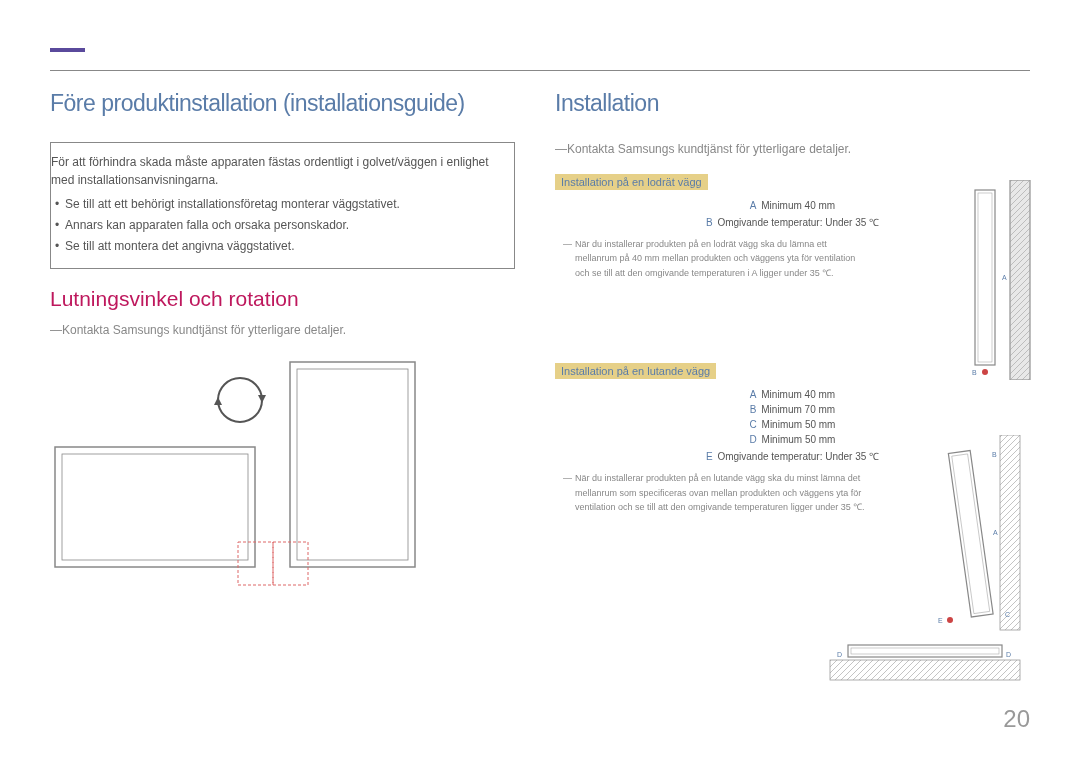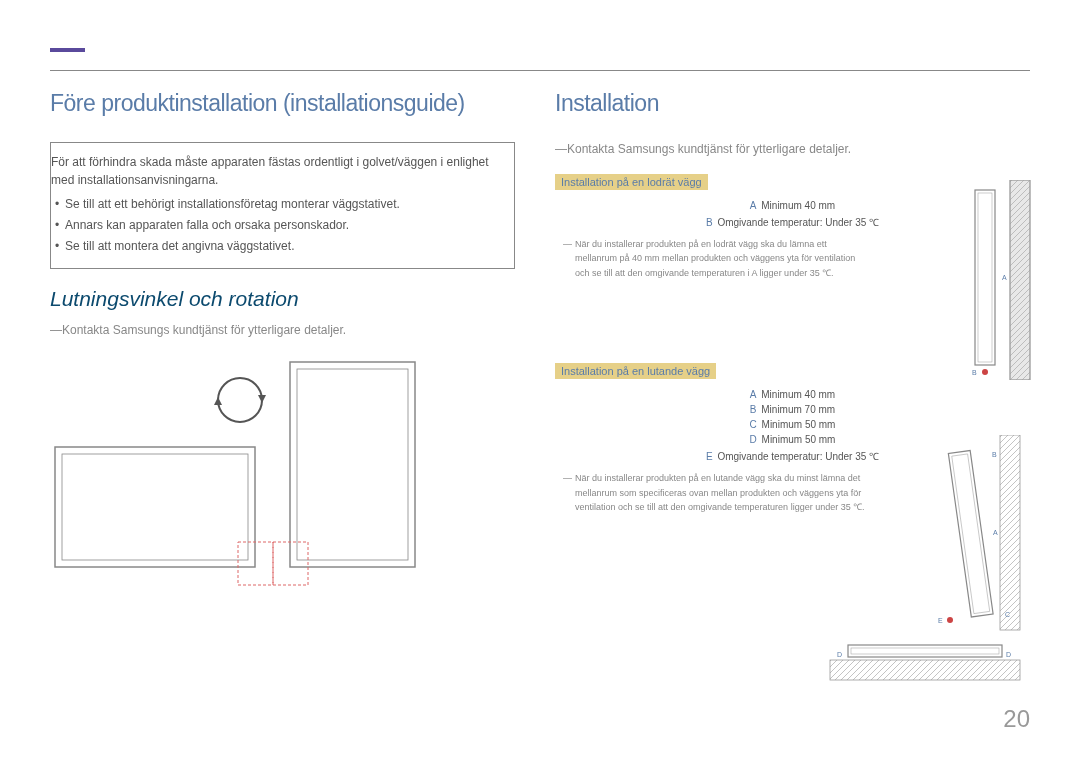--- a/index.html
+++ b/index.html
@@ -3,21 +3,21 @@
   <meta charset="utf-8">
   <style>
     * { margin: 0; padding: 0; box-sizing: border-box; }
     body { font-family: Arial, sans-serif; width: 1080px; height: 763px; background: #fff; position: relative; }
     .header-line { position: absolute; top: 70px; left: 50px; right: 50px; height: 1px; background: #888; }
     .header-accent { position: absolute; top: 48px; left: 50px; width: 35px; height: 4px; background: #5a4a9c; }
     .content { position: absolute; top: 90px; left: 50px; right: 50px; display: flex; gap: 40px; }
     .col-left { width: 465px; }
     .col-right { flex: 1; position: relative; }
     h1 { font-size: 23px; font-weight: 400; color: #5a7ca8; margin-bottom: 25px; letter-spacing: -0.5px; }
-    h2 { font-size: 21px; font-weight: 400; color: #0c4a6e; margin-bottom: 12px; margin-top: 10px; font-style: italic; }
+    h2 { font-size: 21px; font-weight: 400; color: #be185d; margin-bottom: 12px; margin-top: 10px; }
     h3 { font-size: 11px; font-weight: 400; color: #5a7ca8; background: #e6d088; display: inline-block; padding: 2px 6px; margin-bottom: 10px; margin-top: 8px; }
     .note-box { border: 1px solid #888; padding: 10px 0; font-size: 12px; color: #555; line-height: 1.5; margin-bottom: 18px; }
     .note-box ul { list-style: none; margin-top: 6px; }
     .note-box li { padding-left: 14px; position: relative; margin-bottom: 3px; }
     .note-box li::before { content: "•"; position: absolute; left: 4px; }
     .footnote { font-size: 12px; color: #888; margin-bottom: 10px; position: relative; padding-left: 12px; }
     .footnote::before { content: "―"; position: absolute; left: 0; }
     .spec-list { font-size: 10px; color: #555; margin-bottom: 8px; text-align: center; }
     .spec-list div { margin-bottom: 4px; }
     .spec-label { color: #5a7ca8; margin-right: 2px; }

